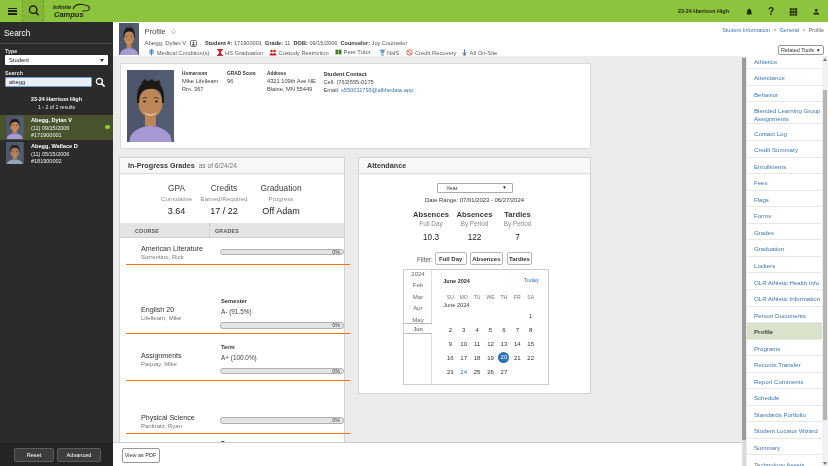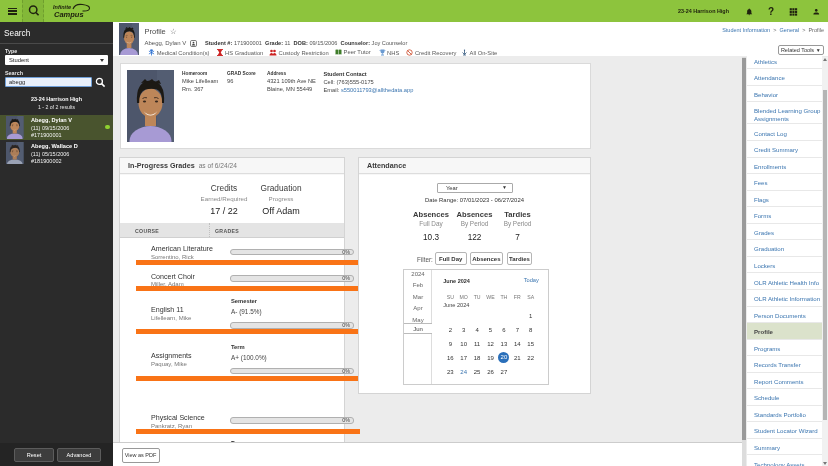--- a/index.html
+++ b/index.html
@@ -62,21 +62,21 @@
 .panel { position:absolute; background:#f7f7f7; border:1px solid #d4d4d4; }
 .panel-h { height:16px; border-bottom:1px solid #ddd; font-size:7.2px; color:#3a3a3a; font-weight:bold; line-height:16px; padding-left:8px; background:#f7f7f7; }
 .panel-b { position:absolute; left:0; top:16.5px; right:0; bottom:0; background:#fff; }
 
 
 .gcol { position:absolute; text-align:center; }
 .g-h { font-size:8.3px; color:#3a3a3a; }
 .g-s { font-size:6.2px; color:#8a8a8a; margin-top:2px; }
 .g-v { font-size:9px; color:#222; margin-top:4px; }
 #course-head { position:absolute; left:0px; top:48px; width:100%; height:15px; background:#e4e4e4; border-bottom:1px solid #d0d0d0; font-size:5.2px; font-weight:bold; color:#555; letter-spacing:0.3px; }
-.crow { position:absolute; left:16px; width:100%; border-bottom:5px solid #f97316; }
+.crow { position:absolute; left:6px; width:100%; border-bottom:1px solid #f97316; }
 .cname { position:absolute; left:15px; font-size:7.1px; color:#333; }
 .cteach { position:absolute; left:15px; font-size:6px; color:#777; }
 .cbar { position:absolute; left:94px; width:124px; height:6.5px; background:#e4e4e4; border:1px solid #b0b0b0; border-radius:3px; font-size:5.4px; color:#444; text-align:right; line-height:5.5px; padding-right:3px; }
 .clabel { position:absolute; left:95px; font-size:5.8px; font-weight:bold; color:#333; }
 .cgrade { position:absolute; left:95px; font-size:6.4px; color:#444; }
 
 
 #att-yr { position:absolute; left:78px; top:8px; width:76px; height:10px; background:#fff; border:1px solid #aaa; border-radius:1px; font-size:5.8px; color:#333; line-height:9px; padding-left:8px; }
 #att-dr { position:absolute; left:0; top:22px; width:100%; text-align:center; font-size:5.9px; color:#333; }
 .att-col { position:absolute; top:35px; text-align:center; width:64px; }
@@ -303,47 +303,47 @@
     <div class="ic-v">4321 109th Ave NE<br>Blaine, MN 55449</div>
   </div>
 <div class="abs" style="left:323.5px; top:70.5px; z-index:6;">
     <div class="ic-h" style="font-size:5.6px;">Student Contact</div>
     <div class="ic-v">Cell: (763)555-0175<br>Email: <span style="color:#3c76b0">s550011793@allthedata.app</span></div>
   </div>
 
 <div class="panel" id="ip" style="left:119px; top:157px; width:226px; height:286px; border-bottom:none;">
   <div class="panel-h">In-Progress Grades&nbsp; <span style="font-weight:normal; color:#777; font-size:6.6px;">as of 6/24/24</span></div>
   <div class="panel-b" id="ip-b">
+    <div class="gcol" style="left:29px; top:8px; width:55px;">
+        <div class="g-h">GPA</div>
+        <div class="g-s">Cumulative</div>
+        <div class="g-v">3.64</div>
+      </div>
     <div class="gcol" style="left:74px; top:8px; width:60px;">
         <div class="g-h">Credits</div>
         <div class="g-s">Earned/Required</div>
         <div class="g-v">17 / 22</div>
       </div>
     <div class="gcol" style="left:131px; top:8px; width:60px;">
         <div class="g-h">Graduation</div>
         <div class="g-s">Progress</div>
         <div class="g-v">Off Adam</div>
       </div>
     <div id="course-head">
         <div style="position:absolute; left:89px; top:0; height:100%; border-left:1px dotted #c0c0c0;"></div>
         <span style="position:absolute; left:15px; top:5px;">COURSE</span>
         <span style="position:absolute; left:95px; top:5px;">GRADES</span>
       </div>
   <div class="crow" style="top: 63.5px; height: 27.3px;">
         <div class="cname" style="top:7.2px">American Literature</div>
         <div class="cteach" style="top:16.3px">Sorrentino, Rick</div>
         <div class="cbar" style="top:10.8px">0%</div>
       </div>
-      <div class="crow" style="top: 90.8px; height: 25.5px;">
-        <div class="cname" style="top:7.3px">Concert Choir</div>
-        <div class="cteach" style="top:15.5px">Miller, Adam</div>
-        <div class="cbar" style="top:10px">0%</div>
-      </div>
       <div class="crow" style="top: 116.3px; height: 43.4px;">
-        <div class="cname" style="top:15px">English 11</div>
+        <div class="cname" style="top:15px">English 20</div>
         <div class="cteach" style="top:24px">Lifellearn, Mike</div>
         <div class="clabel" style="top:7.5px">Semester</div>
         <div class="cgrade" style="top:17.5px">A- (91.5%)</div>
         <div class="cbar" style="top:31.5px">0%</div>
       </div>
       <div class="crow" style="top: 159.7px; height: 47.3px;">
         <div class="cname" style="top:17.5px">Assignments</div>
         <div class="cteach" style="top:26.5px">Paquay, Mike</div>
         <div class="clabel" style="top:9.5px">Term</div>
         <div class="cgrade" style="top:19.5px">A+ (100.0%)</div>

